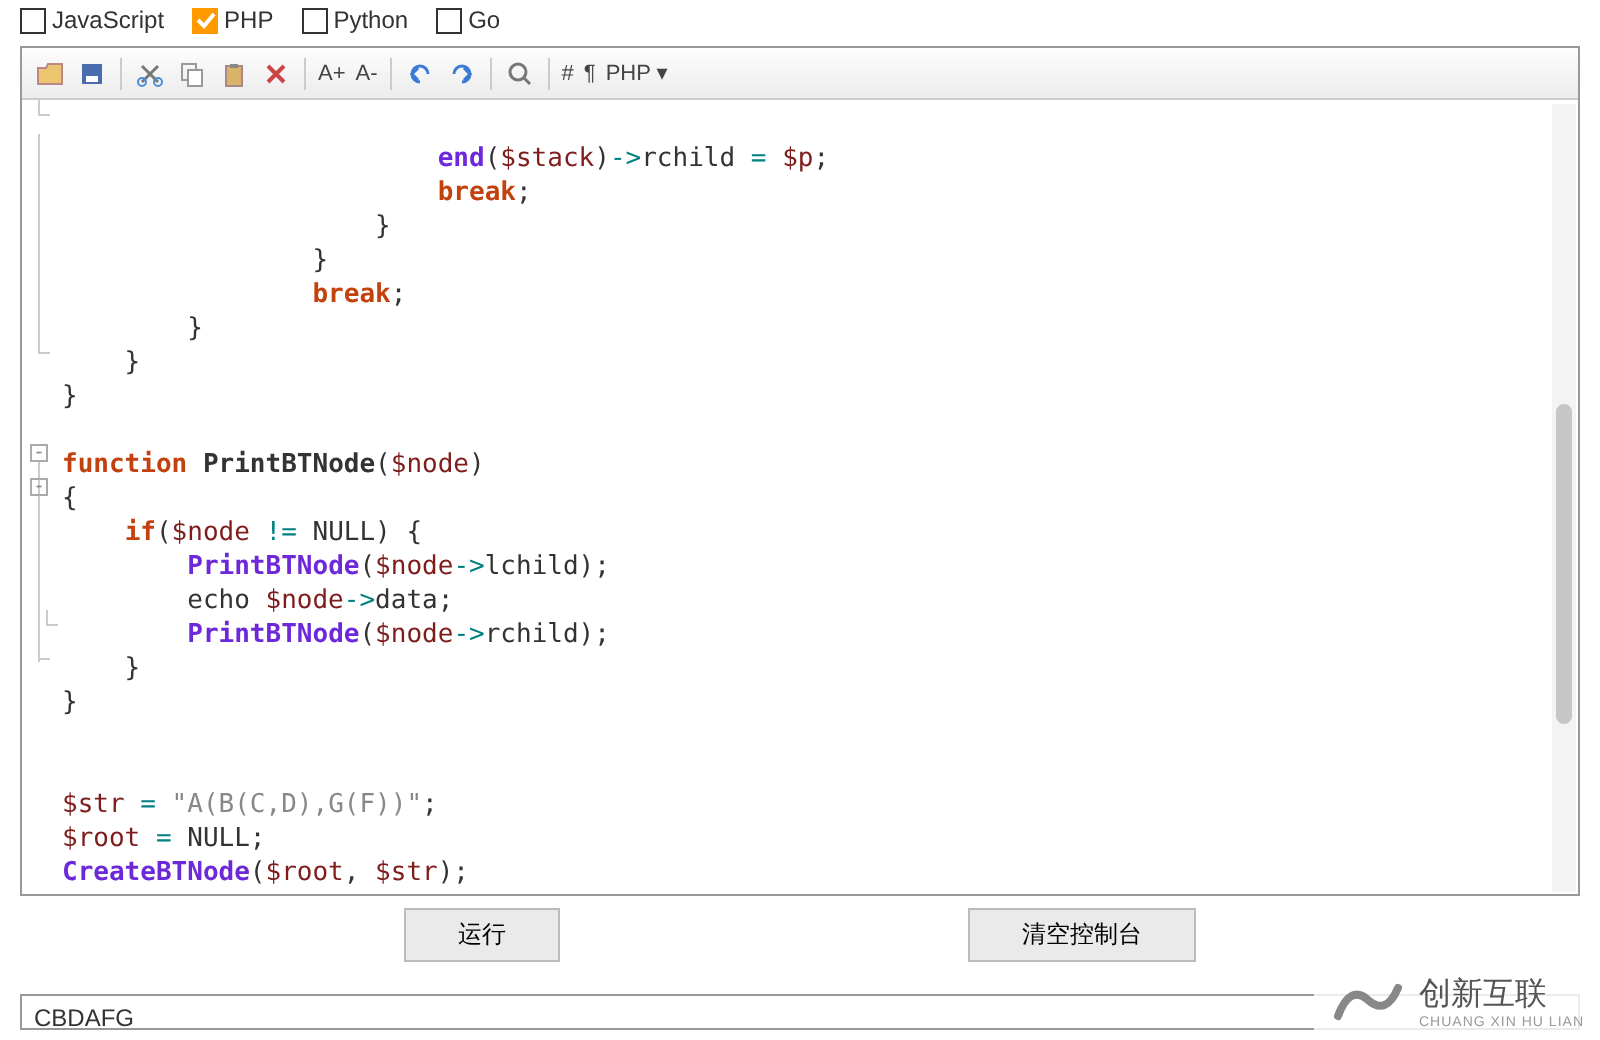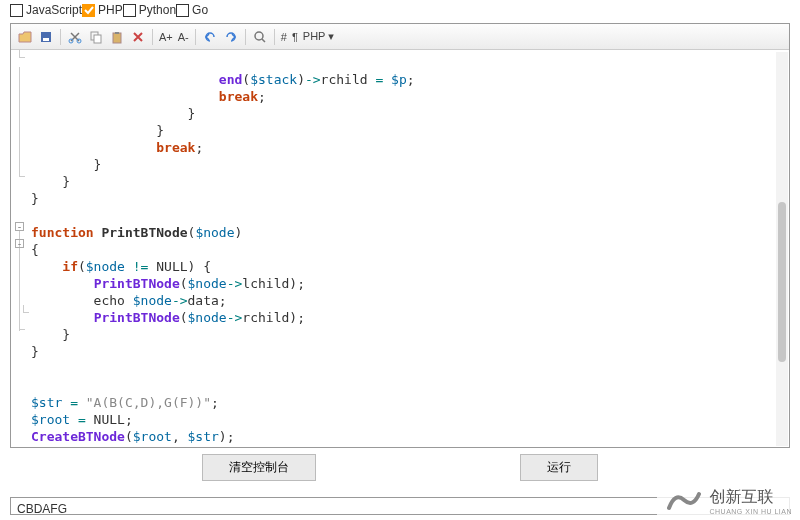--- a/index.html
+++ b/index.html
@@ -1,34 +1,34 @@
 <!DOCTYPE html>
 <html><head>
 <meta charset="utf-8">
 <style>
   * { box-sizing: border-box; margin: 0; padding: 0; }
   body { font-family: Arial, sans-serif; font-size: 12px; background: #fff; color: #333; width: 800px; height: 520px; position: relative; overflow: hidden; }
-  .lang-bar { display: flex; padding: 3px 10px; align-items: center; }
+  .lang-bar { display: flex; gap: 14px; padding: 3px 10px; align-items: center; }
   .lang-item { display: flex; align-items: center; gap: 3px; cursor: pointer; }
   .chk { width: 13px; height: 13px; border: 1px solid #333; display: inline-flex; align-items: center; justify-content: center; }
   .chk.checked { background: #f90; border-color: #f90; }
   .chk.checked svg { display: block; }
   .chk svg { display: none; }
   .editor-wrap { border: 1px solid #999; margin: 3px 10px 6px 10px; height: 425px; display: flex; flex-direction: column; position: relative; }
   .toolbar { background: linear-gradient(#fdfdfd,#ececec); border-bottom: 1px solid #ccc; padding: 3px 6px; display: flex; align-items: center; gap: 5px; height: 26px; }
   .tb-btn { width: 16px; height: 16px; display: flex; align-items: center; justify-content: center; cursor: pointer; color: #555; }
   .tb-sep { width: 1px; height: 16px; background: #ccc; margin: 0 1px; }
   .tb-txt { font-size: 11px; color: #444; cursor: pointer; }
   .code-area { flex: 1; overflow: auto; position: relative; background: #fff; font-family: Consolas, monospace; font-size: 13px; line-height: 17px; padding: 4px 4px 4px 20px; white-space: pre; }
   .fold { position: absolute; left: 4px; color: #888; font-size: 10px; border: 1px solid #aaa; width: 9px; height: 9px; line-height: 7px; text-align: center; cursor: pointer; }
   .gline { position: absolute; left: 8px; border-left: 1px solid #ccc; }
   .gl-corner { position: absolute; left: 8px; width: 6px; border-left: 1px solid #ccc; border-bottom: 1px solid #ccc; }
   .kw { color: #c2410c; font-weight: bold; }
   .str { color: #888; }
-  .var { color: #0369a1; }
+  .var { color: #7f1d1d; }
   .op { color: #008080; }
   .fn { color: #6d28d9; font-weight: bold; }
   .scroll-ind { position: absolute; right: 1px; top: 28px; bottom: 1px; width: 12px; background: #f3f3f3; }
   .scroll-thumb { position: absolute; right: 2px; width: 8px; background: #c6c6c6; border-radius: 4px; }
   .btn-row { display: flex; justify-content: space-around; padding: 0 100px; margin: 6px 0 8px 0; }
   .btn { background: #eaeaea; border: 1px solid #bbb; padding: 4px 26px; font-size: 12px; cursor: pointer; }
   .console { border: 1px solid #999; margin: 16px 10px; padding: 4px 6px; height: 18px; font-size: 12px; }
   .watermark { position: absolute; right: 0; bottom: 0; display: flex; align-items: center; gap: 6px; background: rgba(255,255,255,0.8); padding: 4px 8px; }
   .wm-logo { display: flex; align-items: center; }
   .wm-txt { font-size: 16px; color: #555; }
@@ -152,22 +152,22 @@
 <span class="fn">CreateBTNode</span>(<span class="var">$root</span>, <span class="var">$str</span>);
 
 ();
   </div>
   <div class="scroll-ind">
     <div class="scroll-thumb" style="top:150px;height:160px;"></div>
   </div>
 </div>
 
 <div class="btn-row">
+  <button class="btn">运行</button>
   <button class="btn">清空控制台</button>
-  <button class="btn">运行</button>
 </div>
 
 <div class="console">CBDAFG</div>
 
 <div class="watermark">
   <span class="wm-logo">
     <svg width="38" height="30">
         <path d="M4 22 Q10 6 19 14 Q28 22 34 8" stroke="#888" stroke-width="4" fill="none" stroke-linecap="round"></path>
       </svg>
   </span>

